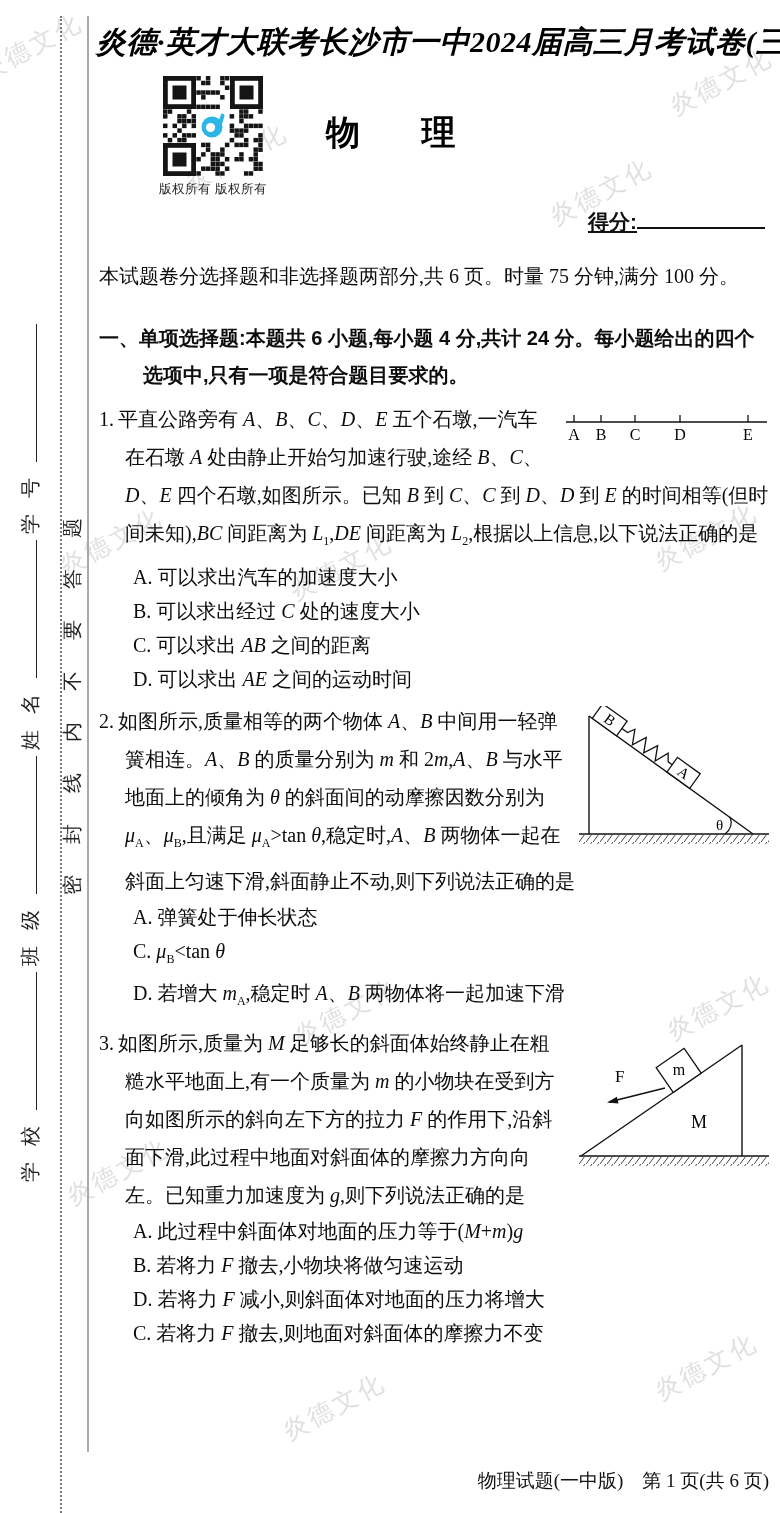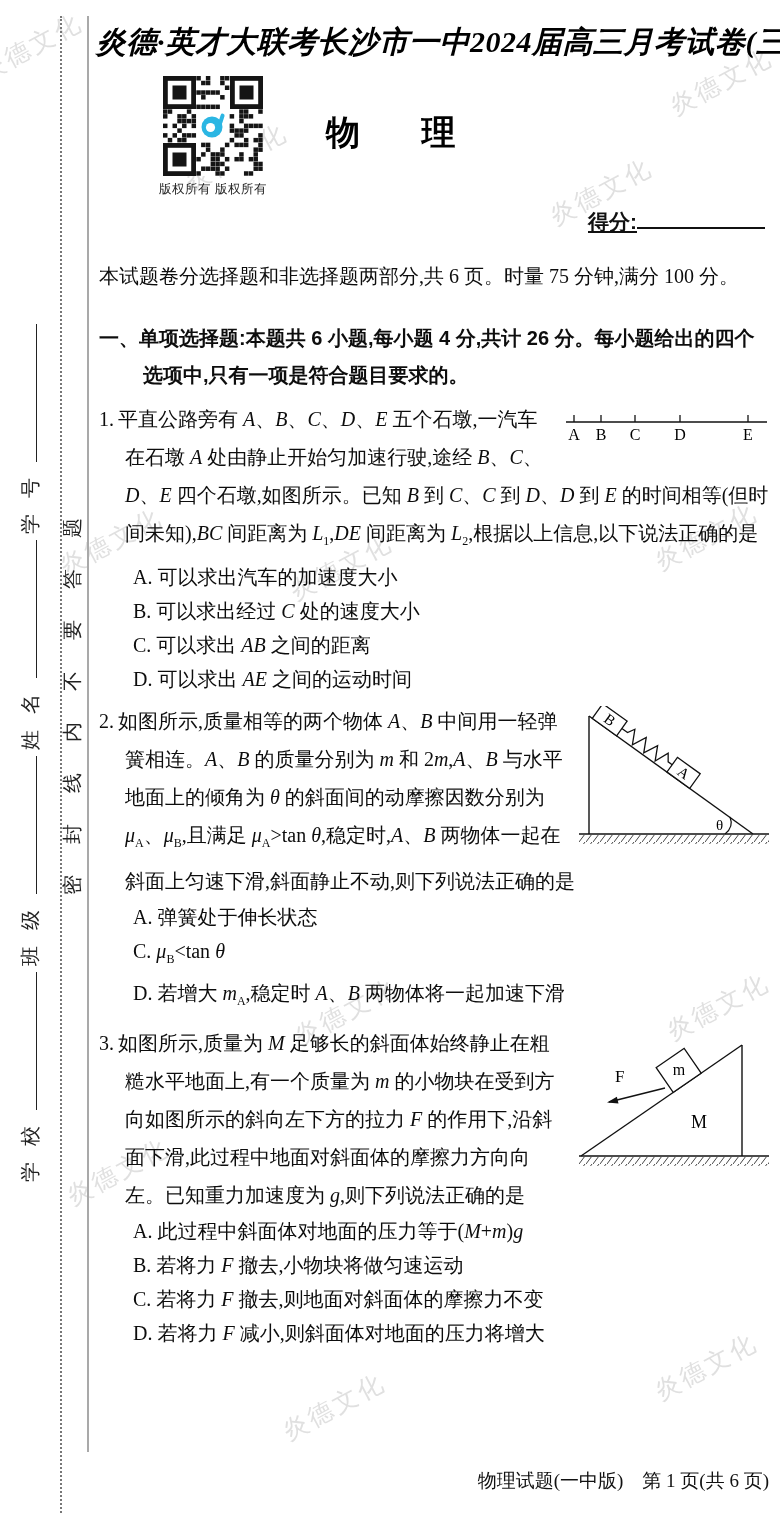--- a/index.html
+++ b/index.html
@@ -263,21 +263,21 @@
   <div class="subject-title">物 理</div>
 
   <div class="score-row">
     <span class="score-label">得分:</span><span class="score-line"></span>
   </div>
 
   <div class="content">
 
     <div class="intro">本试题卷分选择题和非选择题两部分,共 6 页。时量 75 分钟,满分 100 分。</div>
 
-    <div class="sec-heading">一、单项选择题:本题共 6 小题,每小题 4 分,共计 26 分。每小题给出的四个选项中,只有一项是符合题目要求的。</div>
+    <div class="sec-heading">一、单项选择题:本题共 6 小题,每小题 4 分,共计 24 分。每小题给出的四个选项中,只有一项是符合题目要求的。</div>
 
     <div class="question">
       <svg class="fig fig-q1" viewBox="0 0 205 36">
         <line x1="2" y1="14" x2="203" y2="14" stroke="#111" stroke-width="1.5"></line>
         <line x1="10" y1="14" x2="10" y2="7" stroke="#111" stroke-width="1.3"></line>
         <line x1="37" y1="14" x2="37" y2="7" stroke="#111" stroke-width="1.3"></line>
         <line x1="71" y1="14" x2="71" y2="7" stroke="#111" stroke-width="1.3"></line>
         <line x1="116" y1="14" x2="116" y2="7" stroke="#111" stroke-width="1.3"></line>
         <line x1="184" y1="14" x2="184" y2="7" stroke="#111" stroke-width="1.3"></line>
         <text x="10" y="32" font-size="16" text-anchor="middle">A</text>
@@ -336,21 +336,21 @@
         </g>
         <text x="100" y="47" font-size="16" text-anchor="middle">m</text>
         <text x="112" y="100" font-size="18">M</text>
         <line x1="86" y1="60" x2="30" y2="74" stroke="#111" stroke-width="1.4"></line>
         <polygon points="28,74.5 37.9,68.7 39.5,75.5" fill="#111"></polygon>
         <text x="36" y="54" font-size="17">F</text>
       </svg>
       <div class="q-text"><span class="q-num">3.</span><span>如图所示,质量为 <i>M</i> 足够长的斜面体始终静止在粗糙水平地面上,有一个质量为 <i>m</i> 的小物块在受到方向如图所示的斜向左下方的拉力 <i>F</i> 的作用下,沿斜面下滑,此过程中地面对斜面体的摩擦力方向向左。已知重力加速度为 <i>g</i>,则下列说法正确的是</span></div>
       <div class="option"><span class="opt-label">A.</span><span>此过程中斜面体对地面的压力等于(<i>M</i>+<i>m</i>)<i>g</i></span></div>
       <div class="option"><span class="opt-label">B.</span><span>若将力 <i>F</i> 撤去,小物块将做匀速运动</span></div>
+      <div class="option"><span class="opt-label">D.</span><span>若将力 <i>F</i> 减小,则斜面体对地面的压力将增大</span></div>
       <div class="option"><span class="opt-label">C.</span><span>若将力 <i>F</i> 撤去,则地面对斜面体的摩擦力不变</span></div>
-      <div class="option"><span class="opt-label">D.</span><span>若将力 <i>F</i> 减小,则斜面体对地面的压力将增大</span></div>
     </div>
 
   </div>
 
   <div class="footer">物理试题(一中版)　第 1 页(共 6 页)</div>
 
 </div>
 
 </body></html>

